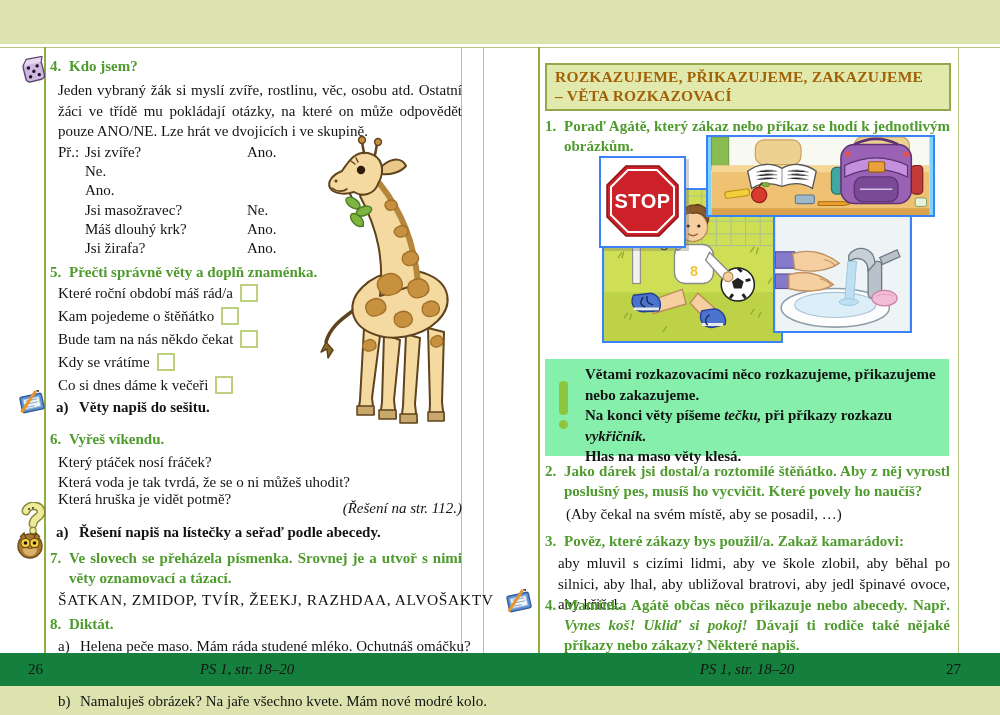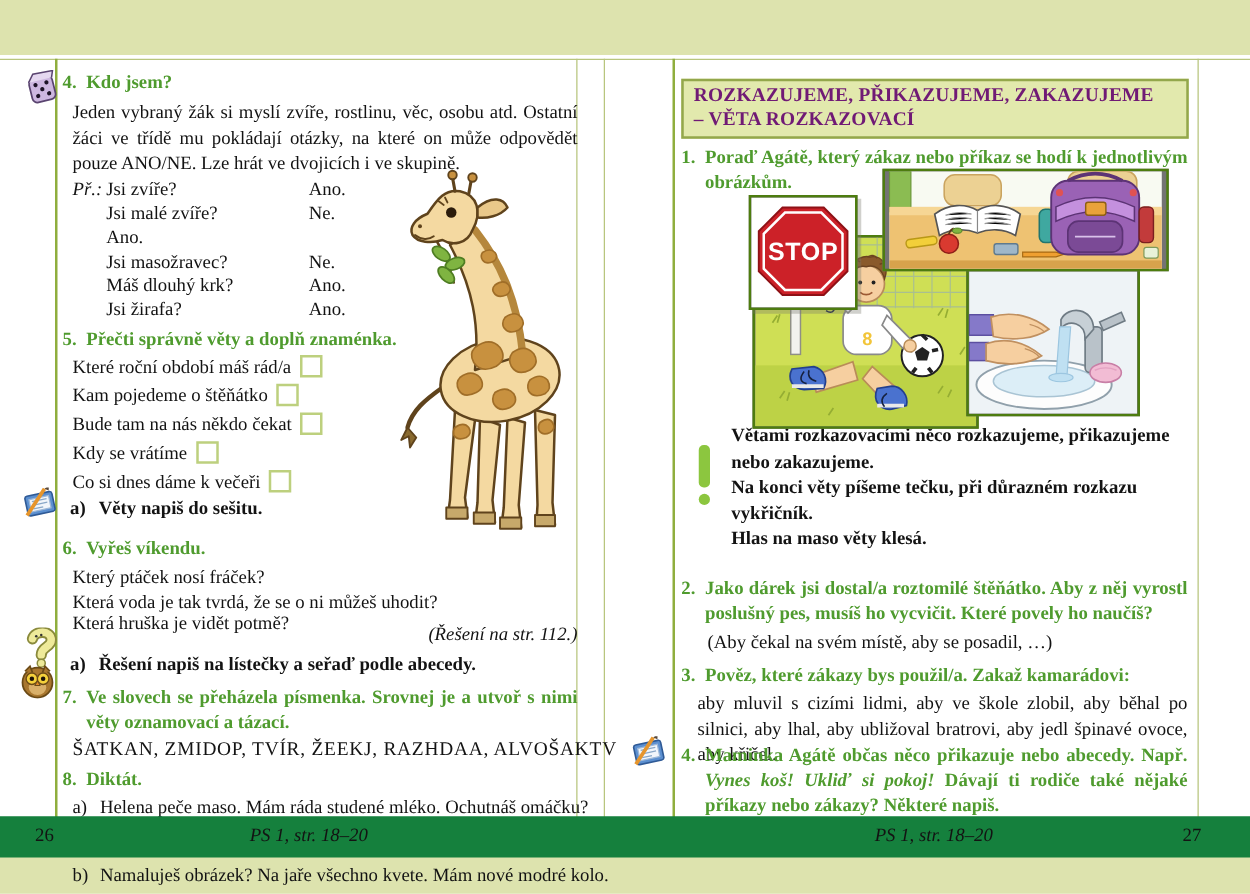--- a/index.html
+++ b/index.html
@@ -13,36 +13,36 @@
   .vrule.green{width:2px;background:#8fae3e}
   .abs{position:absolute}
   .ex-head{position:absolute;color:#4f9b2e;font-weight:bold;line-height:20px}
   .ex-head .ex-num{position:absolute;left:0;top:0}
   .ex-head .t{display:block;margin-left:19px}
   .just .t{text-align:justify}
   .body-text{position:absolute;line-height:20.5px;text-align:justify}
   .plain{position:absolute;line-height:20px}
   .qa{position:absolute}
   .qa-row{display:grid;grid-template-columns:27px 162px auto;height:19.2px}
-  .qa-label{font-style:italic}
+  .qa-label{}
   .cb-line{position:absolute;white-space:nowrap}
   .cb{display:inline-block;width:14px;height:14px;border:2px solid #bdd07e;margin-left:7px;vertical-align:-4px}
   .sub-line{position:absolute;font-weight:bold;white-space:nowrap}
   .sub-line .lbl{display:inline-block;width:23px}
   .item-line{position:absolute;white-space:nowrap}
   .item-line .lbl{display:inline-block;width:22px}
   .note{position:absolute;font-style:italic;text-align:right}
   .words{position:absolute;letter-spacing:.6px;font-size:15.5px}
   .hdr{position:absolute;left:545px;top:63px;width:386px;background:#e2e9ad;border:2px solid #93a74b;
-       padding:2px 8px 4px 8px;font-weight:bold;font-size:15.5px;line-height:19px;color:#701a75;letter-spacing:.2px}
+       padding:2px 8px 4px 8px;font-weight:bold;font-size:15.5px;line-height:19px;color:#a16207;letter-spacing:.2px}
   .collage{position:absolute;left:597px;top:133px;width:340px;height:214px}
-  .frame{position:absolute;background:#737373;border:2px solid #4d7c0f;box-sizing:border-box}
-  .info-box{position:absolute;left:545px;top:334px;width:404px;height:97px;background:#ffffff}
+  .frame{position:absolute;background:#7dd3fc;border:2px solid #3b82f6;box-sizing:border-box}
+  .info-box{position:absolute;left:545px;top:359px;width:404px;height:97px;background:#86efac}
   .info-text{position:absolute;left:40px;top:5px;width:358px;font-weight:bold;line-height:20.5px}
-  .bi{}
+  .bi{font-style:italic}
   .ital{font-style:italic}
   .bang-bar{position:absolute;left:14px;top:22px;width:9px;height:34px;border-radius:4px;background:#8cc63f}
   .bang-dot{position:absolute;left:14px;top:61px;width:9px;height:9px;border-radius:50%;background:#8cc63f}
   .band-bottom span{position:absolute;top:8px}
   .ref{font-style:italic;text-align:center}
   .pgnum{font-size:15px}
   .micon{position:absolute}
   svg{display:block}
 </style>
 </head>
@@ -114,21 +114,20 @@
     <div class="body-text" style="left:58px;top:80px;width:404px">Jeden vybraný žák si myslí zvíře, rostlinu, věc, osobu atd. Ostatní žáci ve třídě mu pokládají otázky, na které on může odpovědět pouze ANO/NE. Lze hrát ve dvojicích i ve skupině.</div>
 
     <div class="qa" style="left:58px;top:144px">
       <div class="qa-row">
         <span class="qa-label">Př.:</span>
         <span>Jsi zvíře?</span>
         <span>Ano.</span>
       </div>
       <div class="qa-row">
         <span></span>
-        <span>Jsi malé zvíře?</span>
         <span>Ne.</span>
       </div>
       <div class="qa-row">
         <span></span>
         <span>Ano.</span>
       </div>
       <div class="qa-row">
         <span></span>
         <span>Jsi masožravec?</span>
         <span>Ne.</span>
@@ -362,21 +361,21 @@
     </div>
 
     <div class="info-box">
       <div>
         <div class="bang-bar"></div>
         <div class="bang-dot"></div>
       </div>
       <div class="info-text">
         <span>Větami </span><span>rozkazovacími</span><span> něco rozkazujeme, přikazujeme</span><br>
         <span>nebo zakazujeme.</span><br>
-        <span>Na konci věty píšeme </span><span class="bi">tečku,</span><span> při důrazném rozkazu</span><br>
+        <span>Na konci věty píšeme </span><span class="bi">tečku,</span><span> při příkazy rozkazu</span><br>
         <span class="bi">vykřičník.</span><br>
         <span>Hlas na maso věty klesá.</span>
       </div>
     </div>
 
     <div class="ex-head just" style="left:545px;top:461px;width:405px">
       <span class="ex-num">2.</span>
       <span class="t">Jako dárek jsi dostal/a roztomilé štěňátko. Aby z něj vyrostl poslušný pes, musíš ho vycvičit. Které povely ho naučíš?</span>
     </div>
     <div class="plain" style="left:566px;top:504px">(Aby čekal na svém místě, aby se posadil, …)</div>

